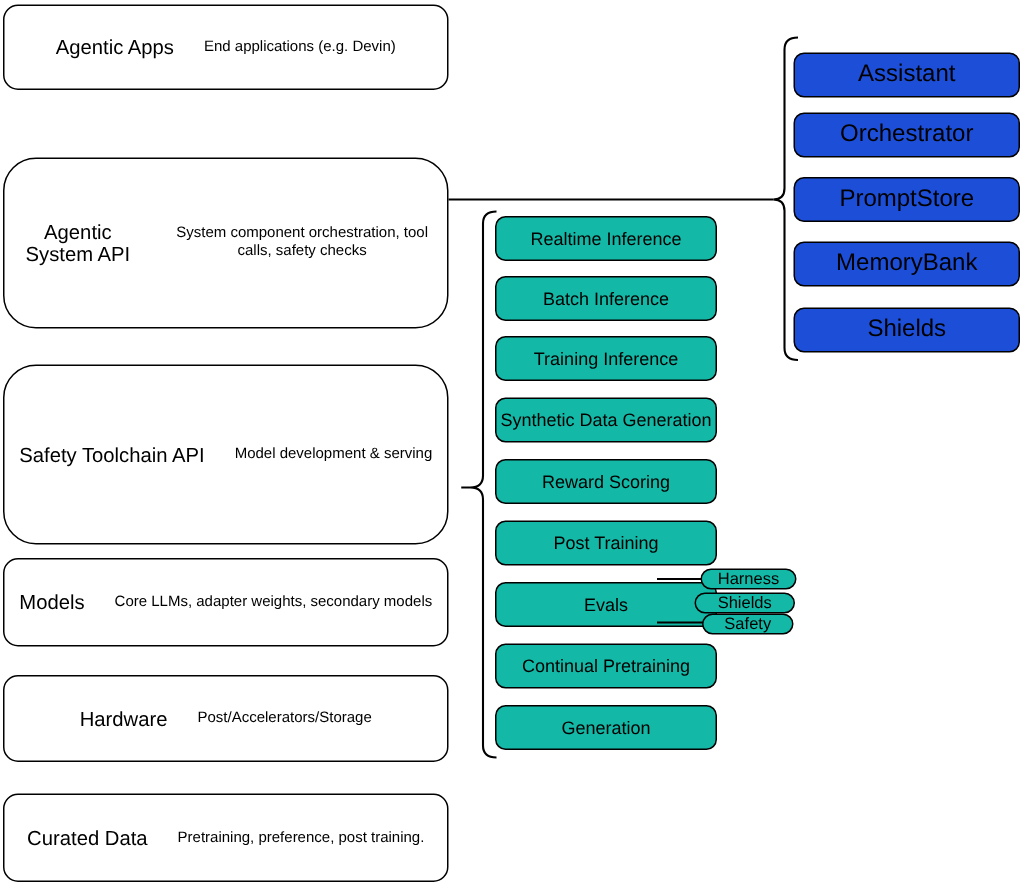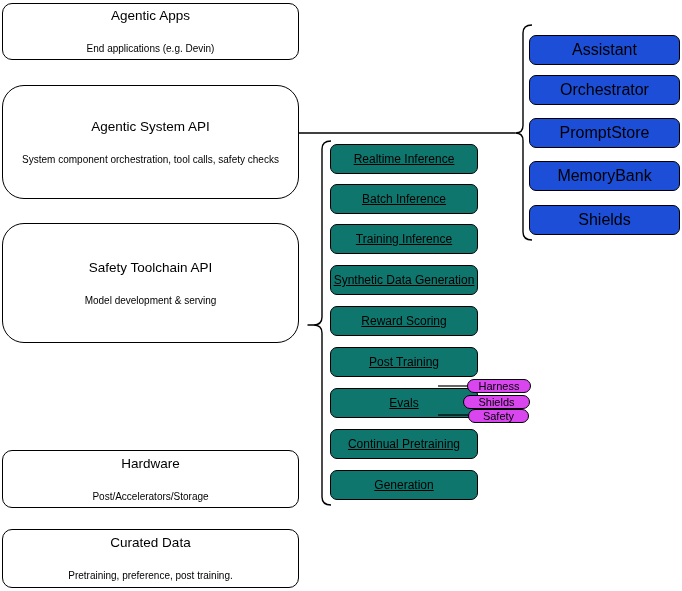--- a/index.html
+++ b/index.html
@@ -8,43 +8,43 @@
     font-family:"Liberation Sans", sans-serif; color:#000;
     overflow:hidden;
   }
   .canvas svg { position:absolute; left:0; top:0; pointer-events:none; }
   #connector-layer { z-index:0; }
   #leader-layer    { z-index:2; }
 
   .lbox {
     position:absolute; left:2px; width:297px; box-sizing:border-box;
     border:1.4px solid #000; background:#fff; z-index:1;
-    display:flex; flex-direction:column; align-items:center; justify-content:center;
+    display:flex; flex-direction:row; align-items:center; justify-content:center;
     text-align:center; gap:20px; padding:0 8px;
   }
   .r10 { border-radius:10px; }
-  .r22 { border-radius:22px; }
+  .r22 { border-radius:22px;margin-top:20px; }
   .lbox .title    { font-size:13.5px; line-height:15px; }
   .lbox .subtitle { font-size:10px;  line-height:12px; }
 
   .mbox {
     position:absolute; left:330px; width:148px; height:30px; box-sizing:border-box;
-    border:1.4px solid #000; border-radius:7px; background:#0f766e; z-index:1;
+    border:1.4px solid #000; border-radius:7px; background:#14b8a6; z-index:1;
     display:flex; align-items:center; justify-content:center;
-    font-size:12px; text-align:center;text-decoration:underline;
+    font-size:12px; text-align:center;
   }
   .rbox {
     position:absolute; left:529px; width:151px; height:30px; box-sizing:border-box;
     border:1.4px solid #000; border-radius:7px; background:#1d4ed8; z-index:1;
     display:flex; align-items:center; justify-content:center;
     font-size:16px; text-align:center;
   }
   .pill {
     position:absolute; height:14px; box-sizing:border-box;
-    border:1.2px solid #000; border-radius:8px; background:#d946ef; z-index:3;
+    border:1.2px solid #000; border-radius:8px; background:#14b8a6; z-index:3;
     display:flex; align-items:center; justify-content:center;
     font-size:11px; line-height:12px; white-space:nowrap;
   }
 </style>
 </head>
 <body>
 
 <div class="canvas">
 
   <svg id="connector-layer" width="682" height="591" viewBox="0 0 682 591">
@@ -70,20 +70,24 @@
   <div class="lbox r22" style="top:85px;height:114px">
     <div class="title">Agentic System API</div>
     <div class="subtitle">System component orchestration, tool calls, safety checks</div>
   </div>
 
   <div class="lbox r22" style="top:223px;height:120px">
     <div class="title">Safety Toolchain API</div>
     <div class="subtitle">Model development &amp; serving</div>
   </div>
 
+  <div class="lbox r10" style="top:372px;height:59px">
+    <div class="title">Models</div>
+    <div class="subtitle">Core LLMs, adapter weights, secondary models</div>
+  </div>
 
   <div class="lbox r10" style="top:450px;height:58px">
     <div class="title">Hardware</div>
     <div class="subtitle">Post/Accelerators/Storage</div>
   </div>
 
   <div class="lbox r10" style="top:529px;height:59px">
     <div class="title">Curated Data</div>
     <div class="subtitle">Pretraining, preference, post training.</div>
   </div>

